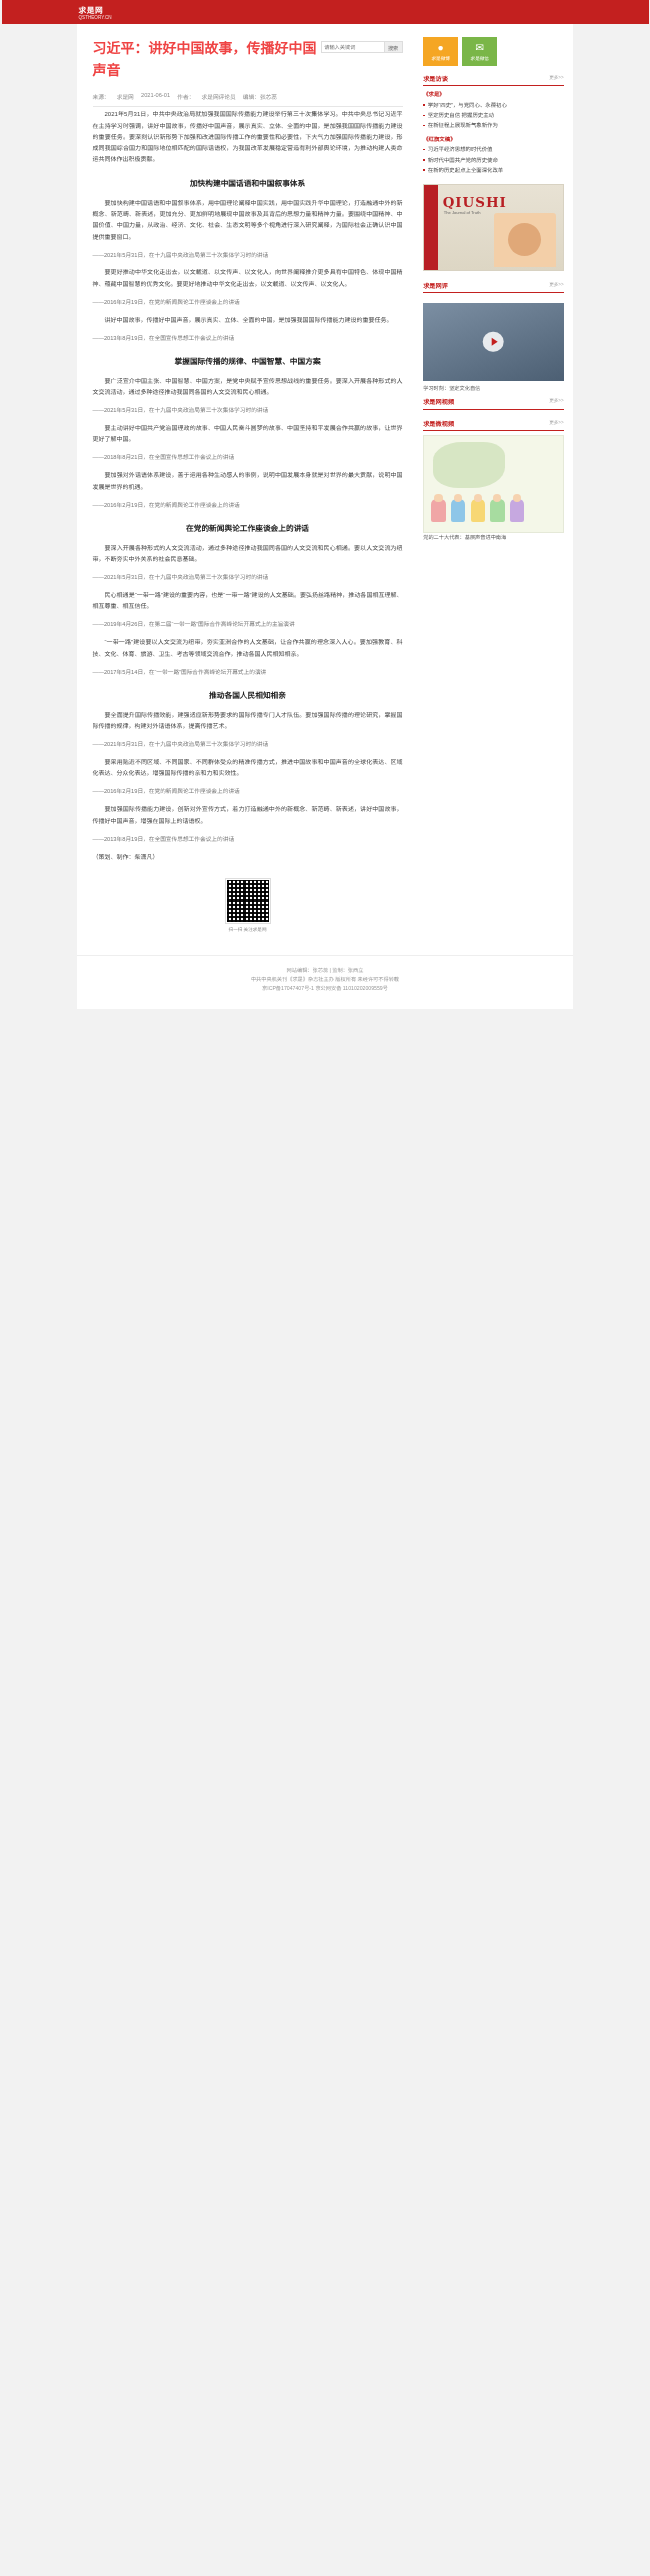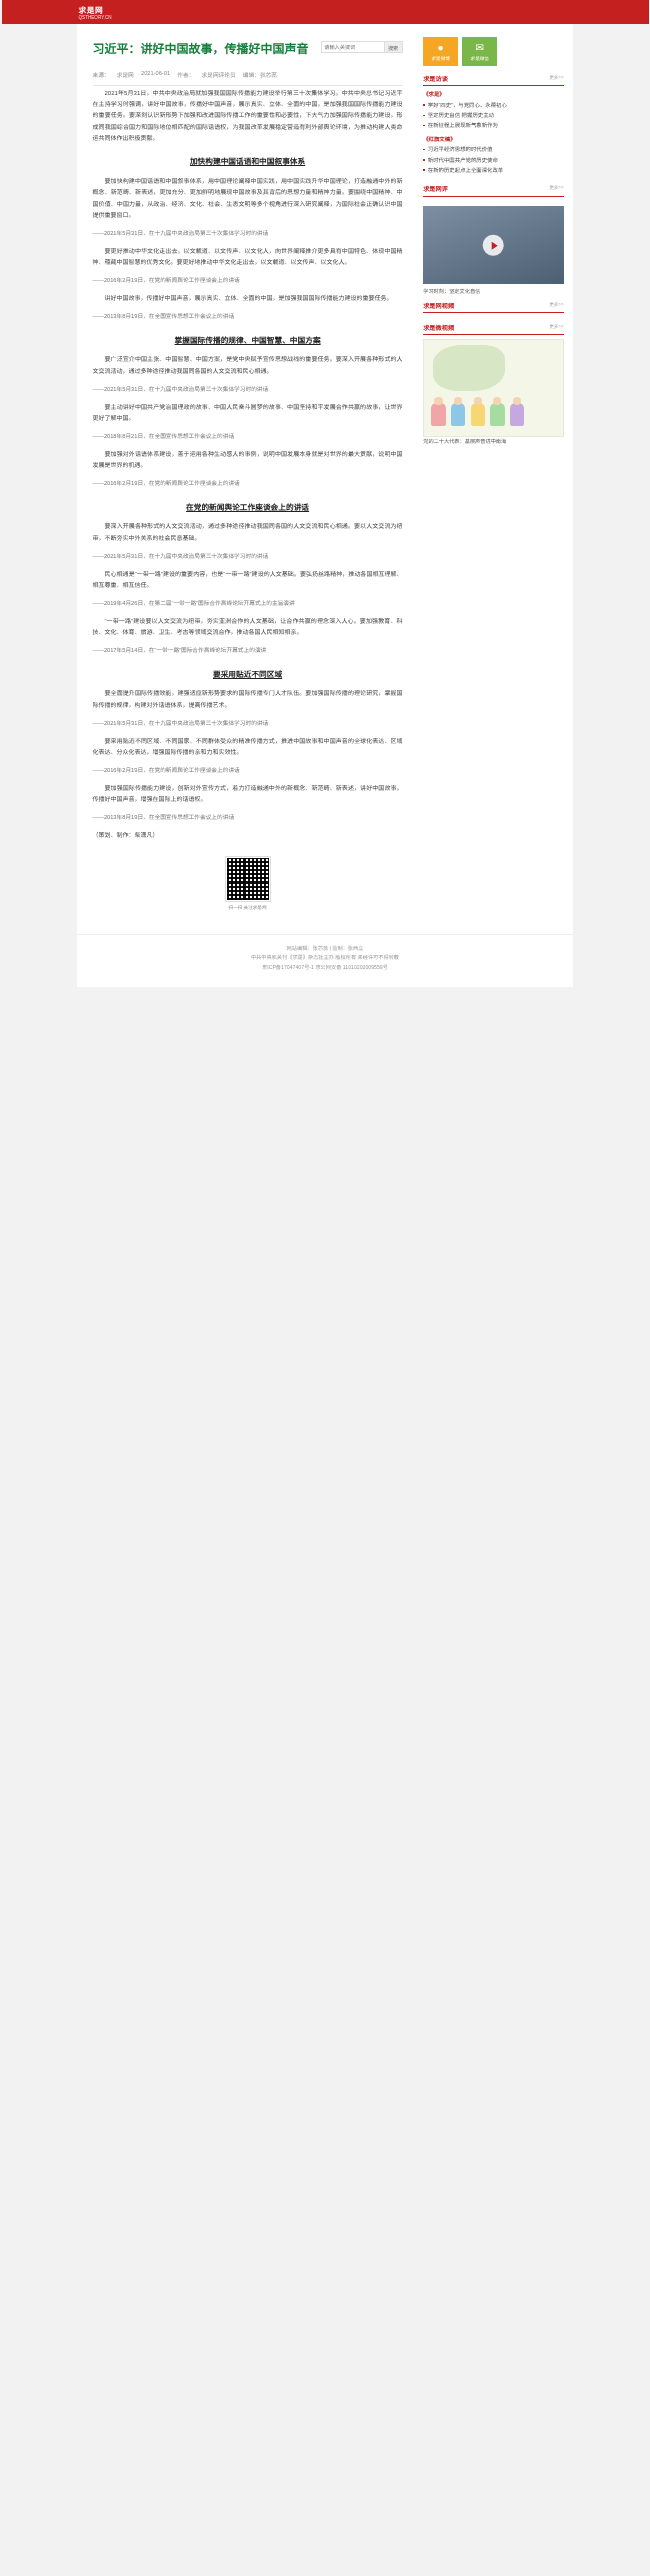--- a/index.html
+++ b/index.html
@@ -51,24 +51,24 @@
   .main {
     width: 340px;
     padding: 13.4px 14.4px 0 15.5px;
   }
   .side {
     width: 156px;
     padding: 13.4px 9.3px 0 6.2px;
   }
   
   h1.title {
-    font-family: Liberation Serif, serif;
-    font-size: 12px;
+    font-family: Liberation Mono, monospace;
+    font-size: 14px;
     line-height: 21.6px;
-    color: #15803d;
+    color: #ef4444;
     margin: 2.1px 0 9.3px 0;
     font-weight: bold;
   }
   .meta {
     font-size: 5.7px;
     color: #8a8a8a;
     border-bottom: 0.5px solid #e6e6e6;
     padding-bottom: 5.2px;
     margin-bottom: 2.1px;
     display: flex;
@@ -121,21 +121,20 @@
     text-align: left;
   }
   .body h2 {
     font-family: "DejaVu Serif", "Liberation Serif", serif;
     font-size: 7.7px;
     line-height: 14.4px;
     color: #222;
     margin: 11.3px 0 6.2px 0;
     font-weight: bold;
     text-align: center;
-    text-decoration: underline;
   }
   .qr {
     text-align: center;
     margin: 15.5px 0 3.1px 0;
   }
   .qr .code {
     width: 44px; height: 44px;
     margin: 0 auto;
     background:
       repeating-linear-gradient(90deg, #111 0 2.1px, #fff 2.1px 4.1px),
@@ -347,21 +346,21 @@
         <p class="src">——2016年2月19日，在党的新闻舆论工作座谈会上的讲话</p>
 
         <h2>在党的新闻舆论工作座谈会上的讲话</h2>
         <p>要深入开展各种形式的人文交流活动，通过多种途径推动我国同各国的人文交流和民心相通。要以人文交流为纽带，不断夯实中外关系的社会民意基础。</p>
         <p class="src">——2021年5月31日，在十九届中央政治局第三十次集体学习时的讲话</p>
         <p>民心相通是“一带一路”建设的重要内容，也是“一带一路”建设的人文基础。要弘扬丝路精神，推动各国相互理解、相互尊重、相互信任。</p>
         <p class="src">——2019年4月26日，在第二届“一带一路”国际合作高峰论坛开幕式上的主旨演讲</p>
         <p>“一带一路”建设要以人文交流为纽带，夯实亚洲合作的人文基础，让合作共赢的理念深入人心。要加强教育、科技、文化、体育、旅游、卫生、考古等领域交流合作，推动各国人民相知相亲。</p>
         <p class="src">——2017年5月14日，在“一带一路”国际合作高峰论坛开幕式上的演讲</p>
 
-        <h2>要采用贴近不同区域</h2>
+        <h2>推动各国人民相知相亲</h2>
         <p>要全面提升国际传播效能，建强适应新形势要求的国际传播专门人才队伍。要加强国际传播的理论研究，掌握国际传播的规律，构建对外话语体系，提高传播艺术。</p>
         <p class="src">——2021年5月31日，在十九届中央政治局第三十次集体学习时的讲话</p>
         <p>要采用贴近不同区域、不同国家、不同群体受众的精准传播方式，推进中国故事和中国声音的全球化表达、区域化表达、分众化表达，增强国际传播的亲和力和实效性。</p>
         <p class="src">——2016年2月19日，在党的新闻舆论工作座谈会上的讲话</p>
         <p>要加强国际传播能力建设，创新对外宣传方式，着力打造融通中外的新概念、新范畴、新表述，讲好中国故事，传播好中国声音，增强在国际上的话语权。</p>
         <p class="src">——2013年8月19日，在全国宣传思想工作会议上的讲话</p>
 
         <p class="noindent">（策划、制作：柴潇凡）</p>
 
         <div class="qr">
@@ -396,20 +395,28 @@
           <li>在新征程上展现新气象新作为</li>
         </ul>
         <div class="subhead">《红旗文稿》</div>
         <ul>
           <li>习近平经济思想的时代价值</li>
           <li>新时代中国共产党的历史使命</li>
           <li>在新的历史起点上全面深化改革</li>
         </ul>
       </div>
 
+      <div class="side-card">
+        <div class="cover">
+          <div class="band"></div>
+          <div class="qstitle">QIUSHI</div>
+          <div class="qssub">The Journal of Truth</div>
+          <div class="fig"></div>
+        </div>
+      </div>
 
       <div class="side-card">
         <div class="side-head">
           <span>求是网评</span>
           <span class="more">更多&gt;&gt;</span>
         </div>
       </div>
 
       <div class="side-card">
         <div class="thumb">

